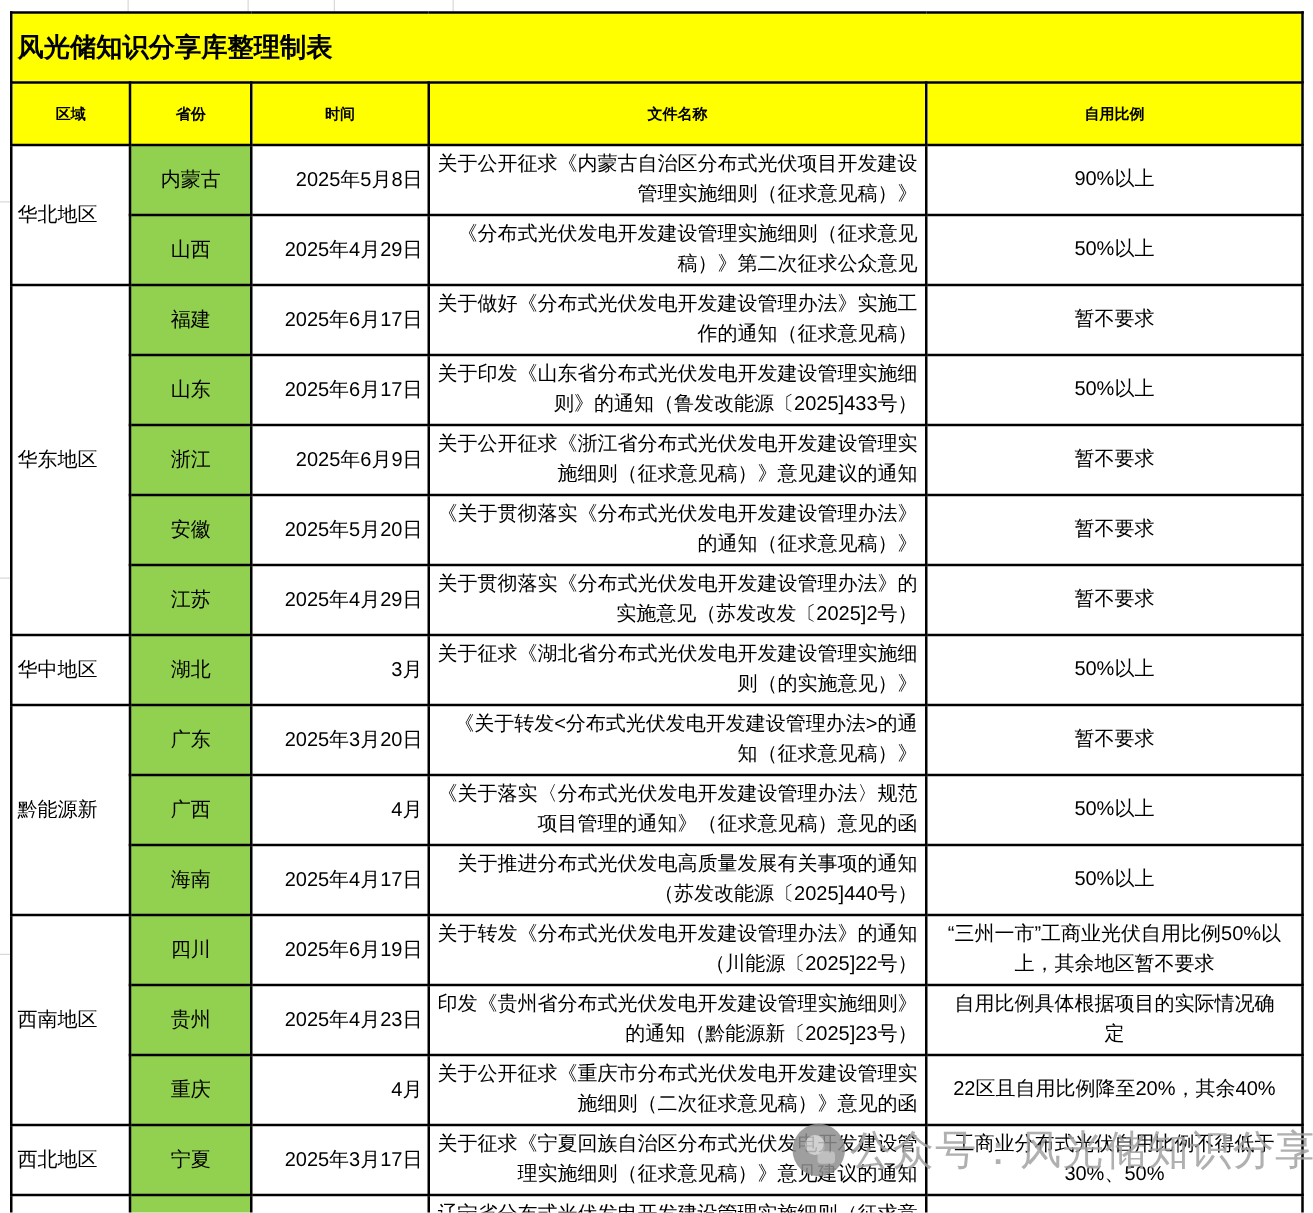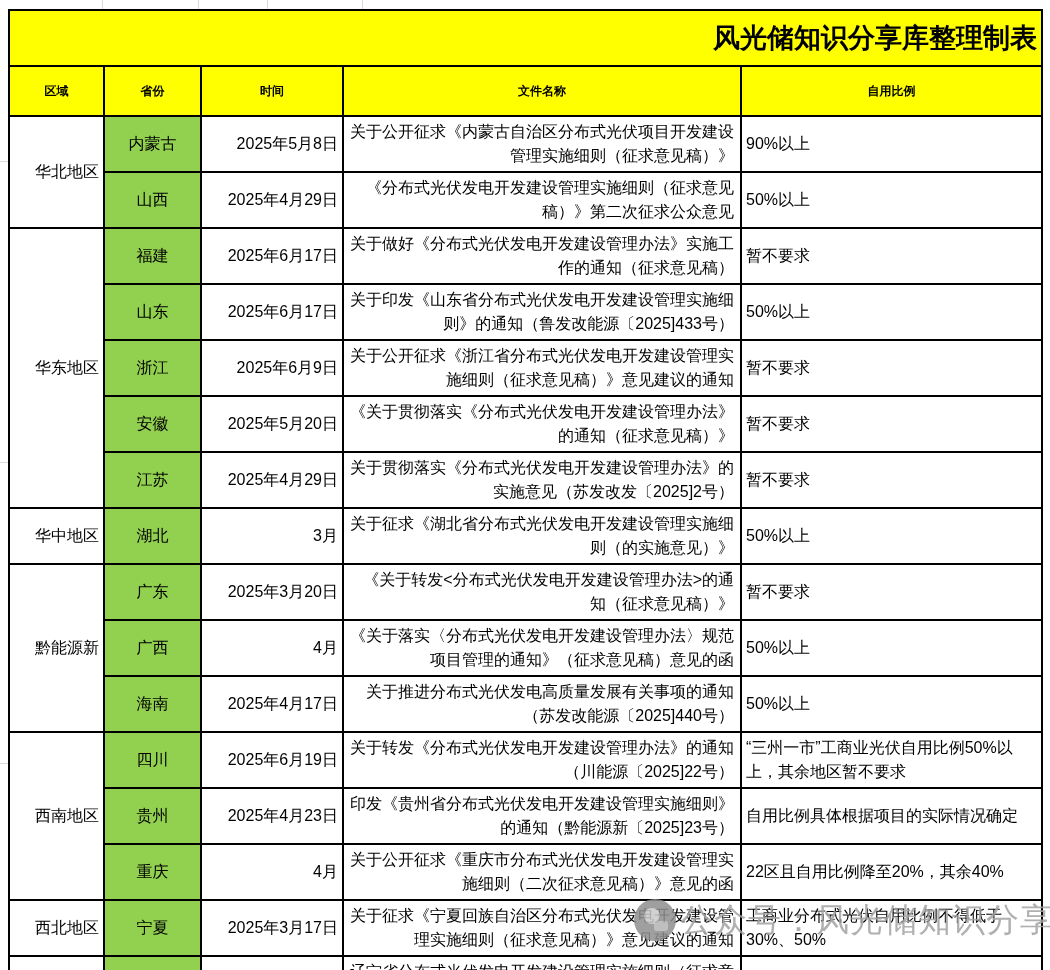--- a/index.html
+++ b/index.html
@@ -13,32 +13,32 @@
   }
   th,td{
     border:2px solid var(--border,#000);
     vertical-align:middle;
     font-size:16px;
     overflow:hidden;
     padding:2px 4px;
   }
   tr.title-row th{
     height:50px;background:var(--header-bg,#FFFF00);
-    font-size:27px;font-weight:bold;text-align:right;
+    font-size:21px;font-weight:bold;text-align:left;
   }
   tr.header-row th{
     height:44px;background:var(--header-bg,#FFFF00);
     font-size:12px;font-weight:bold;text-align:center;
   }
   tbody tr{height:50px;}
-  td.region{text-align:right;background:#fff;}
+  td.region{text-align:left;background:#fff;}
   td.province{text-align:center;background:var(--province-bg,#92D050);}
   td.date{text-align:right;}
   td.doc{text-align:right;padding:3px 6px;line-height:1.5;}
-  td.ratio{text-align:left;padding:3px 4px;line-height:1.5;}
+  td.ratio{text-align:center;padding:3px 16px;line-height:1.5;}
 
   
   .watermark{
     position:absolute;left:634px;top:893px;width:436px;height:54px;
     display:flex;align-items:center;pointer-events:none;
     color:var(--wm-color,#a3a3a3);opacity:.85;white-space:nowrap;
   }
   .wm-icon{
     position:relative;width:42px;height:42px;border-radius:50%;
     background:#8f8f8f;flex:0 0 42px;margin-right:4px;

